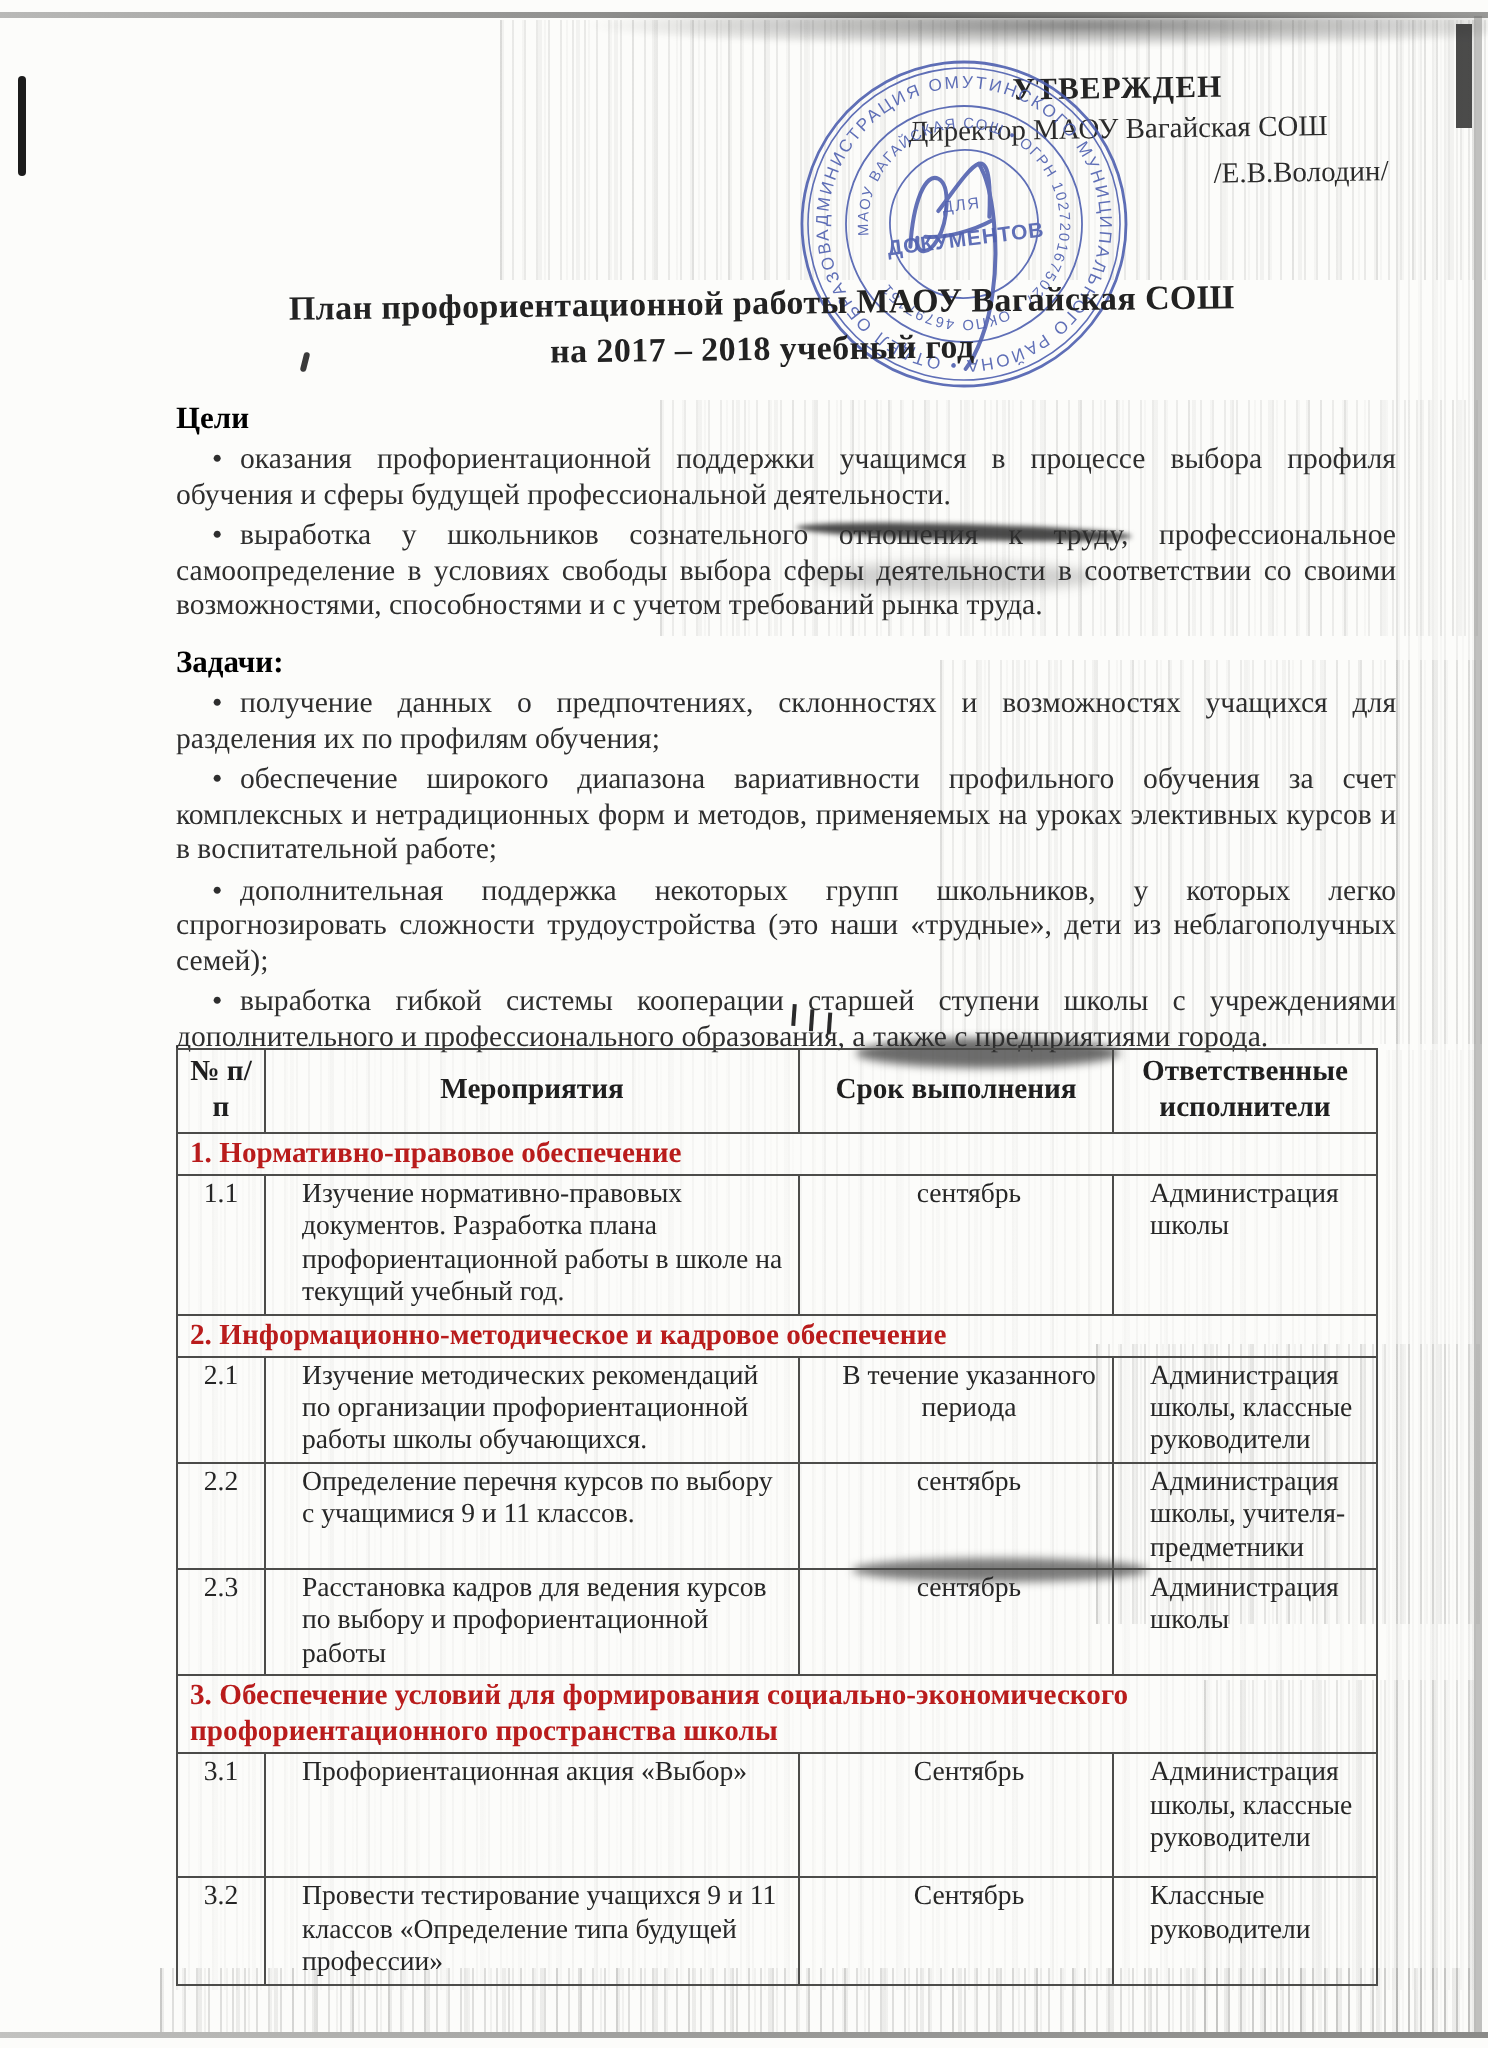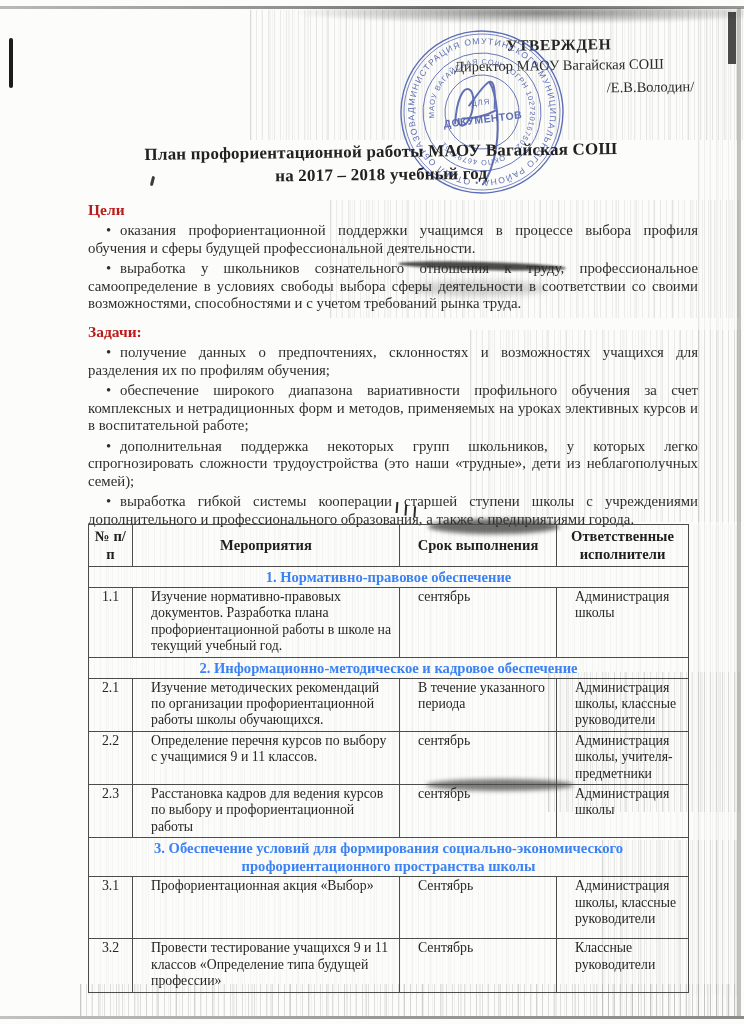--- a/index.html
+++ b/index.html
@@ -42,34 +42,34 @@
     opacity:.88;transform:rotate(-7deg);}
   
   .doc-title{position:absolute;top:140px;left:78px;width:606px;text-align:center;
     font-weight:bold;font-size:17px;line-height:23px;color:#222;transform:rotate(-.7deg);
     letter-spacing:.2px;}
   
   .section{position:absolute;left:88px;right:46px;font-size:14.8px;line-height:17.5px;
     text-align:justify;color:#2e2e2e;}
   .sec-goals{top:201px;}
   .sec-tasks{top:323px;}
-  .section h3{margin:0 0 3px 0;font-size:15.5px;line-height:18px;color:#b91c1c;}
+  .section h3{margin:0 0 3px 0;font-size:15.5px;line-height:18px;color:#000000;}
   .section p{margin:0 0 3px 0;text-indent:8px;}
   .section p::before{content:"\2022";display:inline-block;width:22px;padding-left:2px;}
   
   .plan-table{position:absolute;top:524px;left:88px;width:600px;border-collapse:collapse;
     table-layout:fixed;font-size:13.8px;line-height:16.4px;color:#262626;border-radius:24px;}
   .plan-table td{border:1.2px solid #4c4c4a;padding:1px 5px 2px 18px;vertical-align:top;
     overflow:hidden;}
   .plan-table tr.th td{font-weight:bold;text-align:center;vertical-align:middle;
     font-size:14.6px;line-height:17.5px;padding:3px 2px;color:#1f1f1f;}
-  .plan-table tr.sec td{font-weight:bold;text-align:center;font-size:14.6px;
-    line-height:18px;padding:1px 6px;color:#3b82f6;}
+  .plan-table tr.sec td{font-weight:bold;font-size:14.6px;
+    line-height:18px;padding:1px 6px;color:#b91c1c;}
   .plan-table td.num{text-align:center;padding-left:2px;padding-right:2px;}
-  .plan-table td.term{text-align:left;}
+  .plan-table td.term{text-align:center;}
   .plan-table tr.tall td{height:58px;}
 </style>
 </head>
 <body>
 
 <div class="page">
 
   <div class="edge-top"></div>
   <div class="topband"></div>
   <div class="corner-bar"></div>

